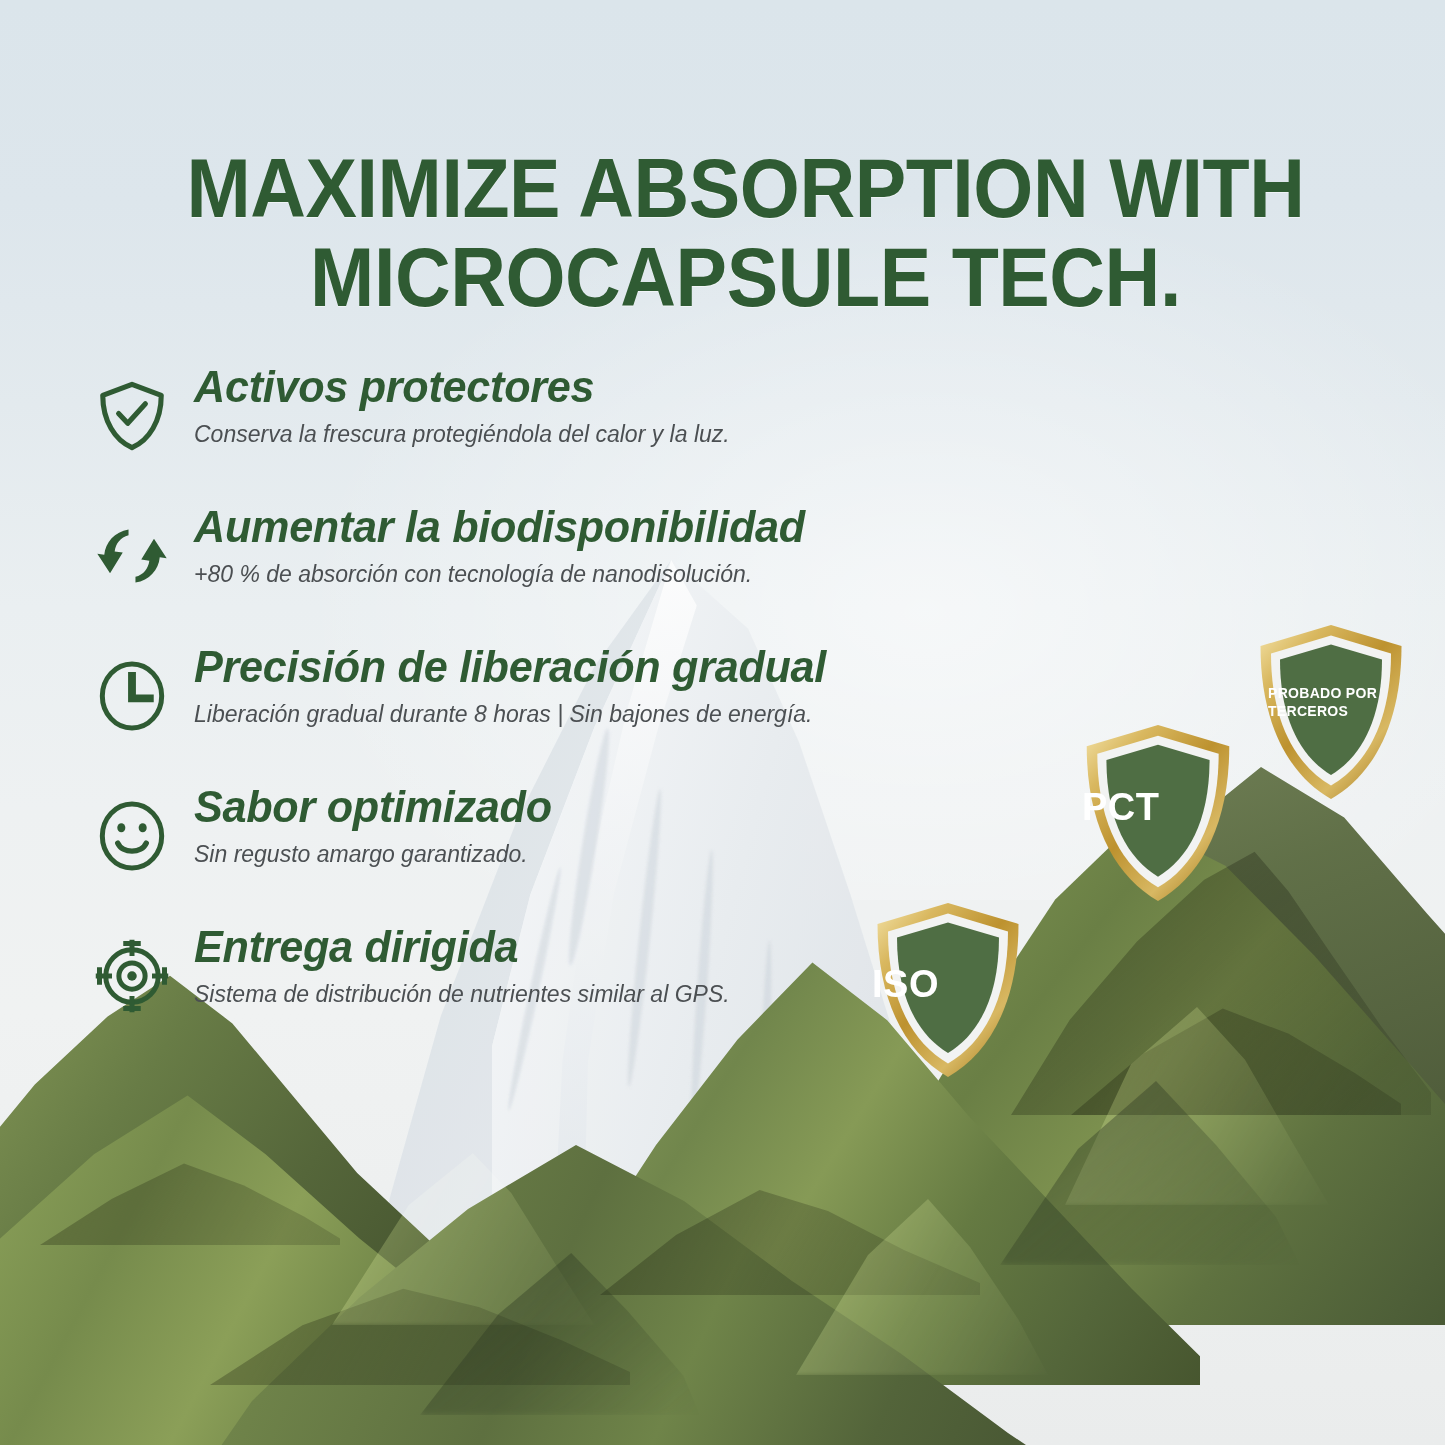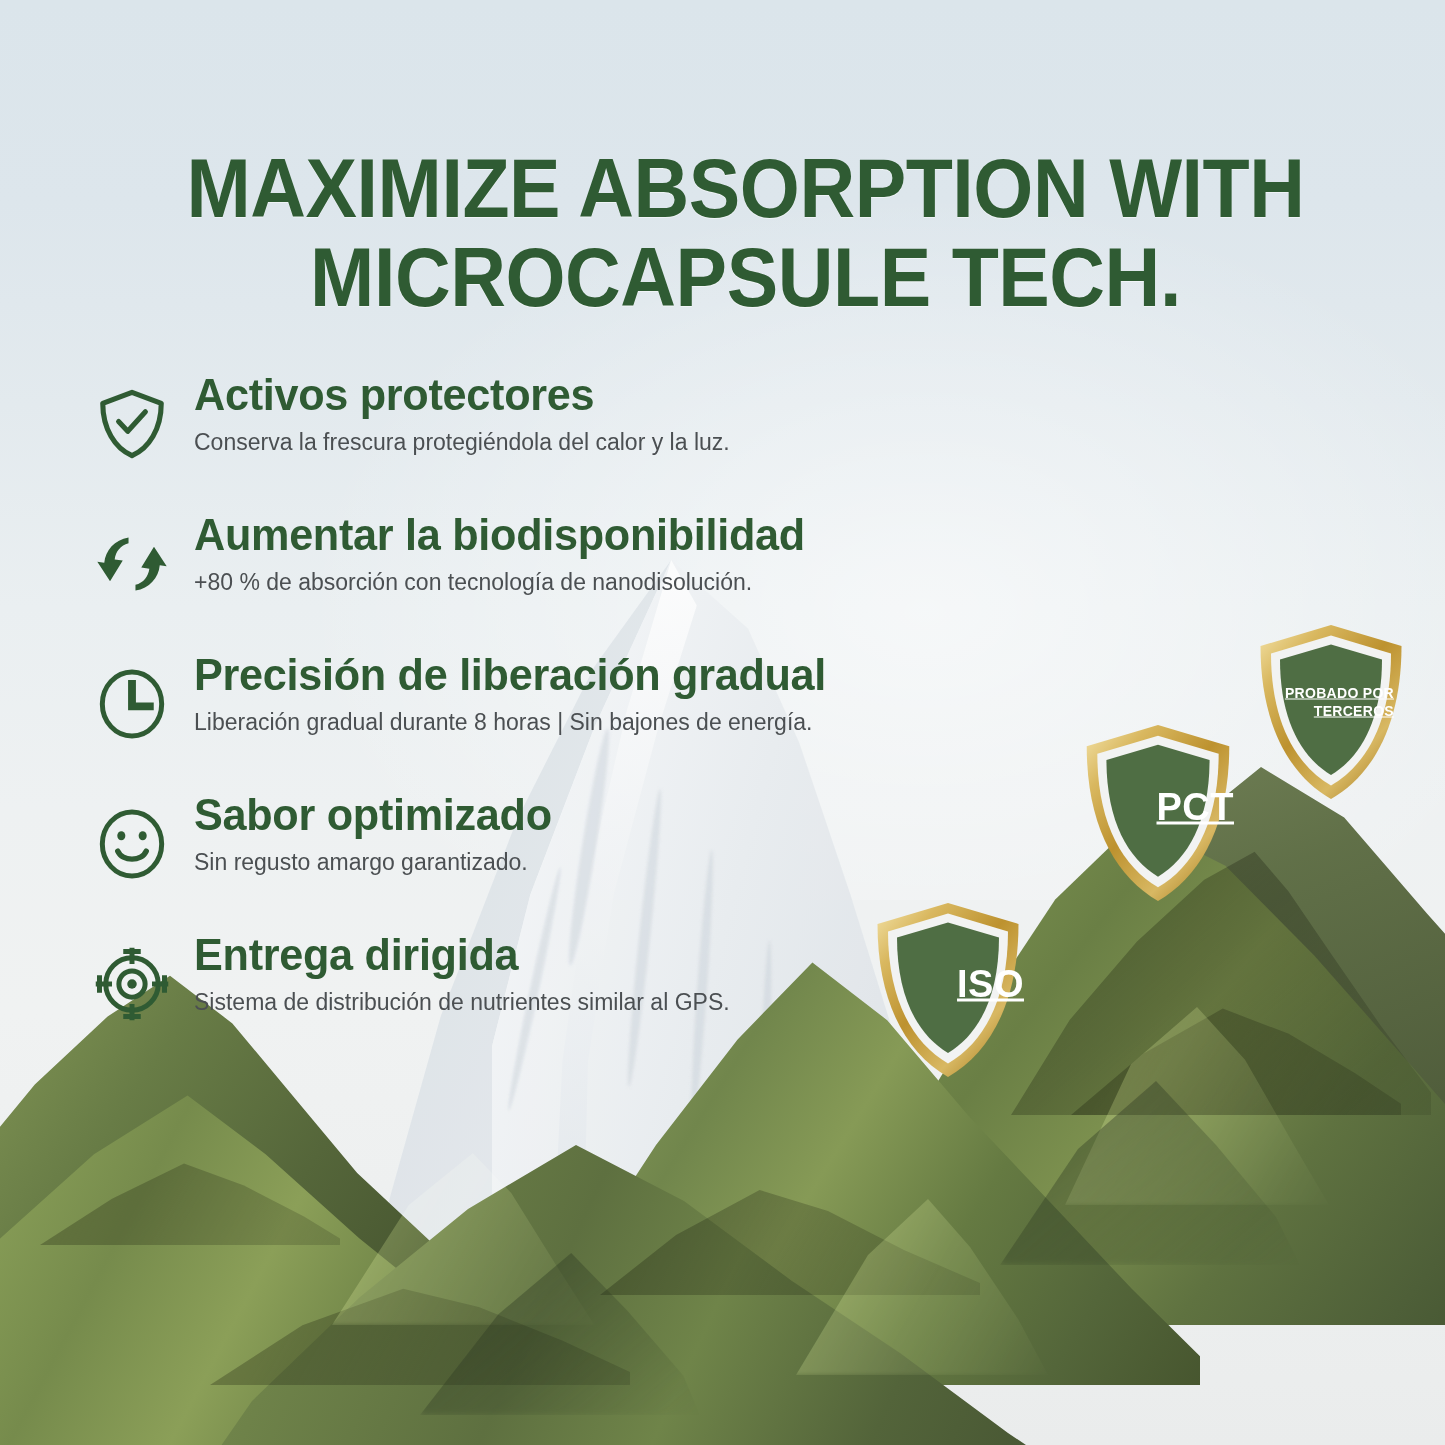--- a/index.html
+++ b/index.html
@@ -170,22 +170,23 @@
     line-height: 1.08;
     letter-spacing: -0.5px;
     transform: scaleX(0.93);
     text-shadow: 0 1px 0 rgba(255,255,255,0.5);
     padding: 0 40px;
   }
 
   
   .features {
     position: absolute;
-    left: 82px; top: 368px;
+    left: 82px; top: 360px;
     width: 950px;
+    font-style: italic;
   }
   .feature {
     display: flex;
     align-items: flex-start;
     height: 140px;
   }
   .f-icon {
     width: 100px;
     min-width: 100px;
     height: 100px;
@@ -223,26 +224,25 @@
   .badge.b-iso { left: 872px; top: 900px; width: 152px; height: 180px; }
   .badge.b-pct { left: 1082px; top: 722px; width: 152px; height: 182px; }
   .badge.b-pot { left: 1256px; top: 622px; width: 150px; height: 180px; }
 
   .badge svg { width: 100%; height: 100%; display: block; }
   .badge-label {
     position: absolute;
     left: 0; right: 0;
     top: 50%;
     transform: translateY(-50%);
-    text-align: right;
+    text-align: left;
     color: #ffffff;
     font-weight: 800;
     letter-spacing: 0.5px;
     pointer-events: none;
-    text-decoration: underline;
   }
   .badge.b-gmp .badge-label { font-size: 38px; margin-top: -4px; }
   .badge.b-iso .badge-label { font-size: 38px; margin-top: -6px; }
   .badge.b-pct .badge-label { font-size: 38px; margin-top: -6px; }
   .badge.b-pot .badge-label {
     font-size: 14px;
     line-height: 1.25;
     margin-top: -10px;
     letter-spacing: 0.3px;
     padding: 0 12px;

